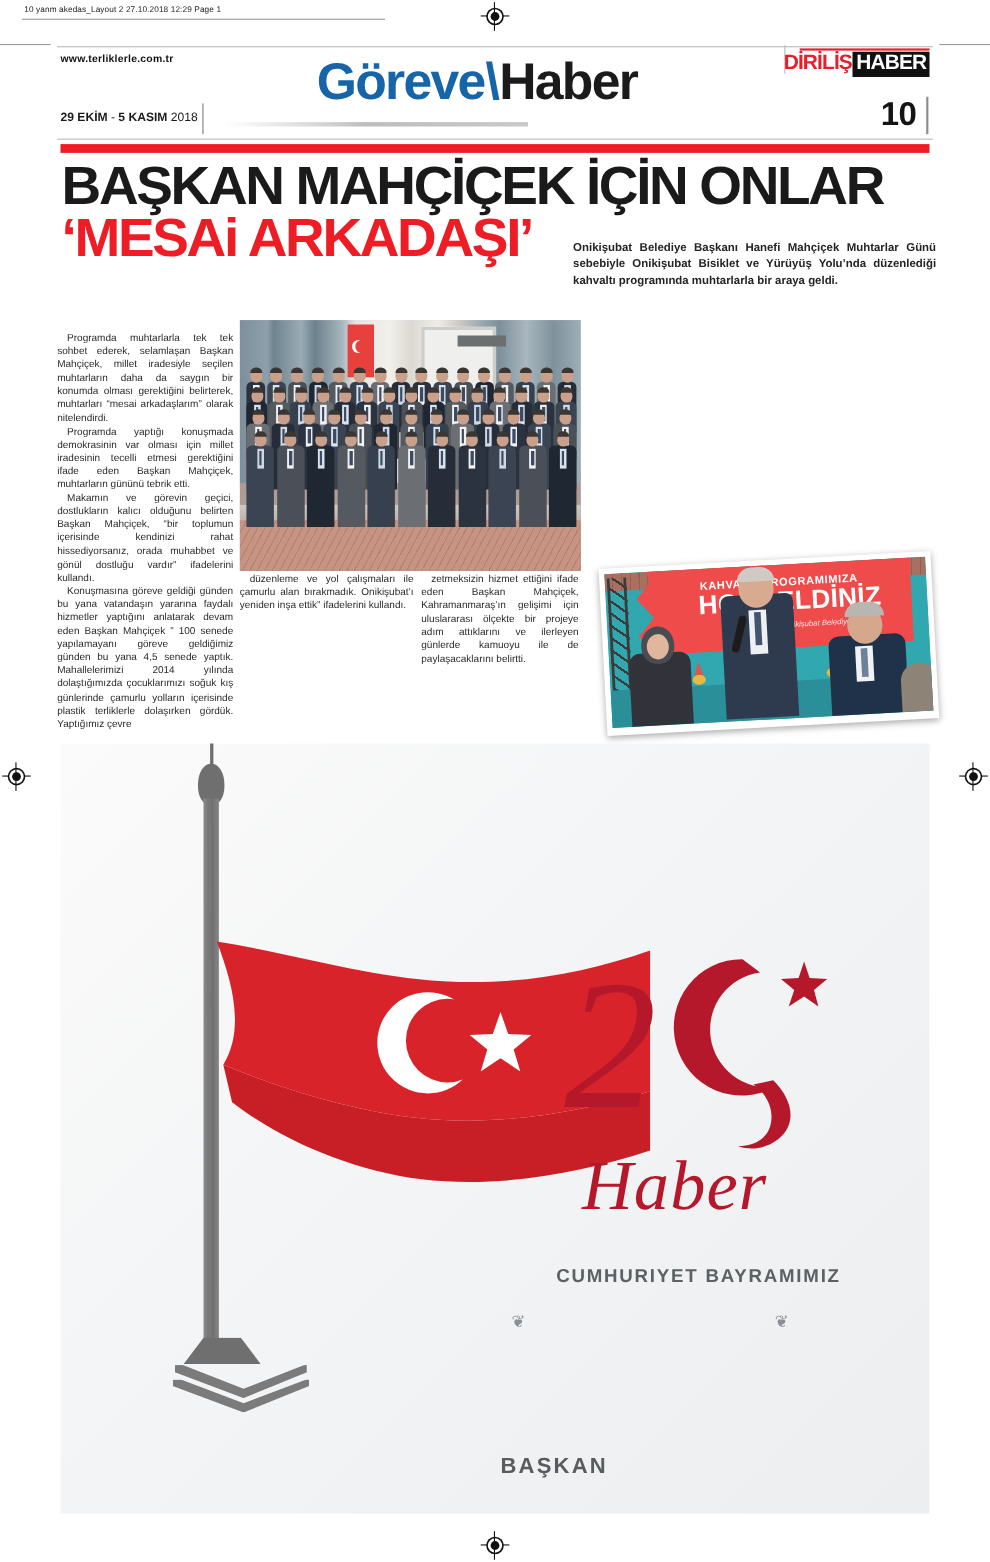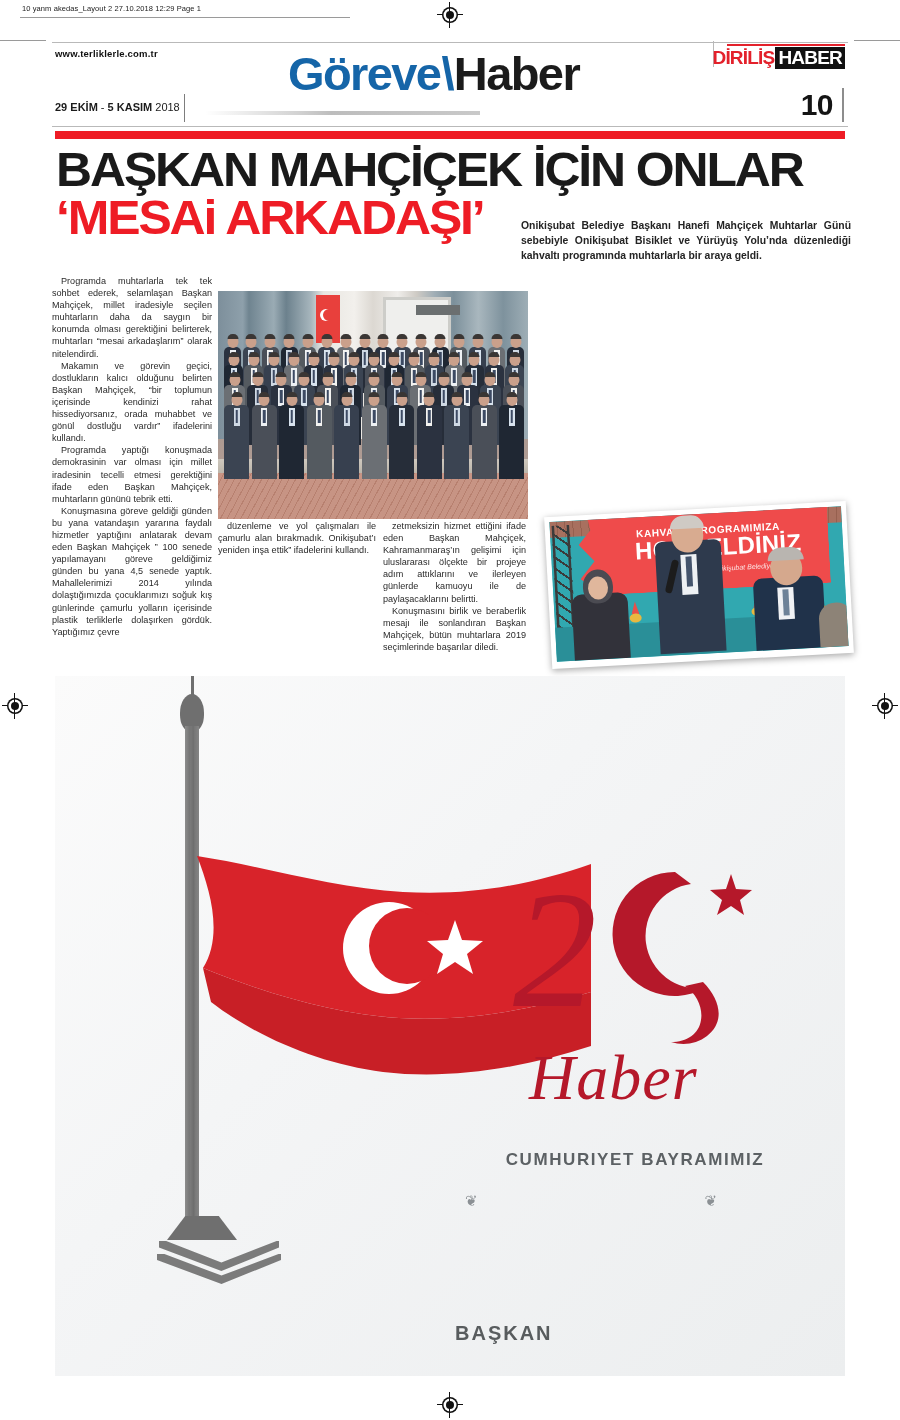--- a/index.html
+++ b/index.html
@@ -43,21 +43,21 @@
     position:absolute;left:288px;top:50px;
     font-size:47px;line-height:1;font-weight:bold;
     letter-spacing:-1.6px;white-space:nowrap;
   }
   .mast-title .g{color:#1565a8;}
   .mast-title .slash{color:#1565a8;font-weight:bold;padding:0 1px;}
   .mast-title .h{color:#1b1b1b;}
 
   .brand{
     position:absolute;right:55px;top:47px;
-    display:flex;height:22px;
+    display:flex;align-items:center;height:22px;
   }
   .brand-red{
     font-size:19px;font-weight:bold;color:#e3212b;letter-spacing:-.8px;
     font-style:normal;
   }
   .brand-black{
     font-size:19px;font-weight:bold;color:#111;letter-spacing:-.8px;
     background:#111;color:#fff;padding:0 3px 1px 3px;margin-left:1px;
   }
   .brand-topline{position:absolute;right:55px;top:44px;width:118px;height:2px;background:#e3212b;}
@@ -98,21 +98,21 @@
     font-size:10.4px;line-height:1.42;color:#242424;font-weight:bold;
     text-align:justify;
   }
 
   
   .col{
     position:absolute;
     font-size:9.1px;line-height:1.33;color:#2a2a2a;text-align:justify;
   }
   .col p{margin:0;text-indent:9px;}
-  .col1{left:52px;top:275px;width:160px;}
+  .col1{left:52px;top:301px;width:160px;}
   .col2{left:218px;top:520px;width:158px;}
   .col3{left:383px;top:520px;width:143px;}
 
   
   .photo-main{
     position:absolute;left:218px;top:291px;width:310px;height:228px;
     overflow:hidden;background:#b7bfc6;
   }
   .pm-sky{position:absolute;inset:0;
     background:linear-gradient(to bottom,#cfd7dd 0%,#c2ccd3 40%,#b9c3ca 58%,#ad9a92 62%,#b5a097 100%);}
@@ -582,30 +582,29 @@
         <div class="p" style="left: 275px; width: 25px; height: 74px; bottom: 0px; background: rgb(31, 39, 51); z-index: 4;">
           <div class="hd"></div>
           <div class="sh" style="background: rgb(216, 227, 238);"></div>
           <div class="ti"></div>
         </div>
       </div>
   </div>
 
   <div class="col col1" id="col1">
       <p>Programda muhtarlarla tek tek sohbet ederek, selamlaşan Başkan Mahçiçek, millet iradesiyle seçilen muhtarların daha da saygın bir konumda olması gerektiğini belirterek, muhtarları “mesai arkadaşlarım” olarak nitelendirdi.</p>
+      <p>Programda yaptığı konuşmada demokrasinin var olması için millet iradesinin tecelli etmesi gerektiğini ifade eden Başkan Mahçiçek, muhtarların gününü tebrik etti.</p>
       <p>Makamın ve görevin geçici, dostlukların kalıcı olduğunu belirten Başkan Mahçiçek, “bir toplumun içerisinde kendinizi rahat hissediyorsanız, orada muhabbet ve gönül dostluğu vardır” ifadelerini kullandı.</p>
-      <p>Programda yaptığı konuşmada demokrasinin var olması için millet iradesinin tecelli etmesi gerektiğini ifade eden Başkan Mahçiçek, muhtarların gününü tebrik etti.</p>
       <p>Konuşmasına göreve geldiği günden bu yana vatandaşın yararına faydalı hizmetler yaptığını anlatarak devam eden Başkan Mahçiçek ” 100 senede yapılamayanı göreve geldiğimiz günden bu yana 4,5 senede yaptık. Mahallelerimizi 2014 yılında dolaştığımızda çocuklarımızı soğuk kış günlerinde çamurlu yolların içerisinde plastik terliklerle dolaşırken gördük. Yaptığımız çevre</p>
     </div>
   <div class="col col2" id="col2">
       <p>düzenleme ve yol çalışmaları ile çamurlu alan bırakmadık. Onikişubat’ı yeniden inşa ettik” ifadelerini kullandı.</p>
     </div>
   <div class="col col3" id="col3">
       <p>zetmeksizin hizmet ettiğini ifade eden Başkan Mahçiçek, Kahramanmaraş’ın gelişimi için uluslararası ölçekte bir projeye adım attıklarını ve ilerleyen günlerde kamuoyu ile de paylaşacaklarını belirtti.</p>
-      <p>Konuşmasını birlik ve beraberlik mesajı ile sonlandıran Başkan Mahçiçek, bütün muhtarlara 2019 seçimlerinde başarılar diledi.</p>
     </div>
 
   <div class="photo-inset">
     <div class="pi-in">
       <div class="pi-banner"></div>
       <div class="pi-wall"></div>
       <div class="pi-redshape"></div>
       <div class="pi-t1">KAHVALTI PROGRAMIMIZA</div>
       <div class="pi-t2">HOŞGELDİNİZ</div>
       <div class="pi-sig">Onikişubat Belediyesi</div>

